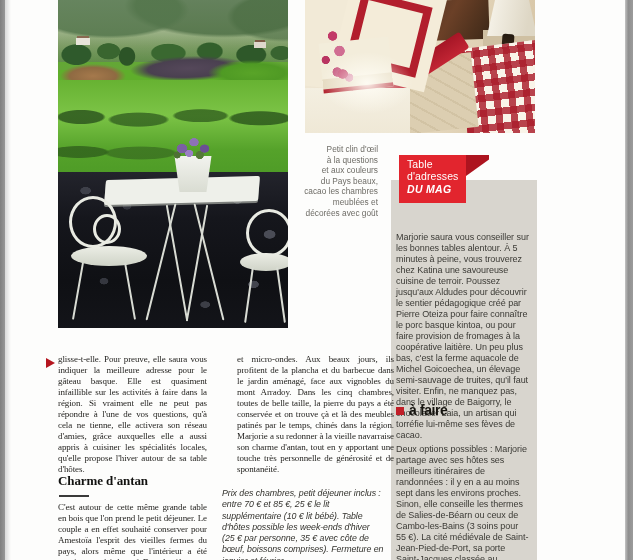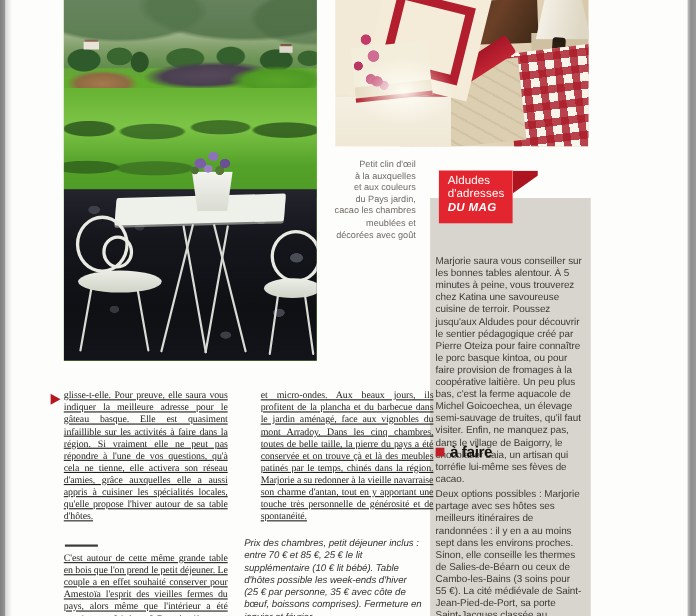--- a/index.html
+++ b/index.html
@@ -150,21 +150,21 @@
   .sec-body{position:absolute;left:396px;width:134px;font-size:9px;line-height:11px;
         color:#3b3a35;letter-spacing:-.05px;}
   .b1{top:232px;}
   .b2{top:444px;}
 
   
   .arrow{position:absolute;left:46px;top:358px;width:0;height:0;
         border-top:5px solid transparent;border-bottom:5px solid transparent;
         border-left:9px solid #b5161f;}
   .col{position:absolute;font-family:"Liberation Serif",serif;font-size:9px;line-height:11px;
-        color:#1f1e1b;text-align:justify;letter-spacing:-.1px;text-decoration:underline;}
+        color:#1f1e1b;text-align:justify;letter-spacing:-.1px;}
   .p1{left:58px;top:354px;width:149px;}
   .p2{left:58px;top:502px;width:149px;}
   .p3{left:237px;top:354px;width:157px;}
   .chead{position:absolute;left:58px;top:473px;margin:0;font-family:"Liberation Serif",serif;
         font-weight:bold;font-size:13px;color:#121210;letter-spacing:-.1px;}
   .chead-rule{position:absolute;left:59px;top:495px;width:30px;height:2px;background:#3a3a3a;}
   .info{position:absolute;left:222px;top:488px;width:162px;font-style:italic;
         font-size:8.8px;line-height:11.3px;color:#33322d;letter-spacing:-.05px;}
 </style>
 </head>
@@ -225,47 +225,48 @@
       <div class="frame"></div>
     </div>
     <div class="b-pillow-small"></div>
     <div class="b-flowers"></div>
     <div class="b-flower2"></div>
     <div class="b-light"></div>
   </div>
 
   <div class="caption cap-bedroom">
       <div>Petit clin d'œil</div>
-      <div>à la auxquelles</div>
+      <div>à la questions</div>
       <div>et aux couleurs</div>
-      <div>du Pays jardin,</div>
+      <div>du Pays beaux,</div>
       <div>cacao les chambres</div>
       <div>meublées et</div>
       <div>décorées avec goût</div>
     </div>
 
   <div class="panel"></div>
 
   <div class="carnet">
-    <span>Aldudes</span><br>
+    <span>Table</span><br>
     <span>d'adresses</span>
     <span class="mag">DU MAG</span>
   </div>
   <div class="carnet-fold"></div>
 
   <div class="sec-body b1">Marjorie saura vous conseiller sur les bonnes tables alentour. À 5 minutes à peine, vous trouverez chez Katina une savoureuse cuisine de terroir. Poussez jusqu'aux Aldudes pour découvrir le sentier pédagogique créé par Pierre Oteiza pour faire connaître le porc basque kintoa, ou pour faire provision de fromages à la coopérative laitière. Un peu plus bas, c'est la ferme aquacole de Michel Goicoechea, un élevage semi-sauvage de truites, qu'il faut visiter. Enfin, ne manquez pas, dans le village de Baigorry, le chocolatier Laia, un artisan qui torréfie lui-même ses fèves de cacao.</div>
 
   <div class="sec-title t2">
     <span class="sq"></span>
     <span>à faire</span>
   </div>
   <div class="sec-body b2">Deux options possibles : Marjorie partage avec ses hôtes ses meilleurs itinéraires de randonnées : il y en a au moins sept dans les environs proches. Sinon, elle conseille les thermes de Salies-de-Béarn ou ceux de Cambo-les-Bains (3 soins pour 55 €). La cité médiévale de Saint-Jean-Pied-de-Port, sa porte Saint-Jacques classée au Patrimoine mondial de l'humanité par</div>
 
   <div class="arrow"></div>
   <div class="col p1">glisse-t-elle. Pour preuve, elle saura vous indiquer la meilleure adresse pour le gâteau basque. Elle est quasiment infaillible sur les activités à faire dans la région. Si vraiment elle ne peut pas répondre à l'une de vos questions, qu'à cela ne tienne, elle activera son réseau d'amies, grâce auxquelles elle a aussi appris à cuisiner les spécialités locales, qu'elle propose l'hiver autour de sa table d'hôtes.</div>
 
+  <h2 class="chead">Charme d'antan</h2>
   <div class="chead-rule"></div>
 
   <div class="col p2">C'est autour de cette même grande table en bois que l'on prend le petit déjeuner. Le couple a en effet souhaité conserver pour Amestoïa l'esprit des vieilles fermes du pays, alors même que l'intérieur a été quasiment refait à neuf. Dans la pièce</div>
   <div class="col p3">et micro-ondes. Aux beaux jours, ils profitent de la plancha et du barbecue dans le jardin aménagé, face aux vignobles du mont Arradoy. Dans les cinq chambres, toutes de belle taille, la pierre du pays a été conservée et on trouve çà et là des meubles patinés par le temps, chinés dans la région. Marjorie a su redonner à la vieille navarraise son charme d'antan, tout en y apportant une touche très personnelle de générosité et de spontanéité.</div>
   <div class="info">Prix des chambres, petit déjeuner inclus : entre 70 € et 85 €, 25 € le lit supplémentaire (10 € lit bébé). Table d'hôtes possible les week-ends d'hiver (25 € par personne, 35 € avec côte de bœuf, boissons comprises). Fermeture en janvier et février.</div>
 
 </div>
 
 </body></html>

